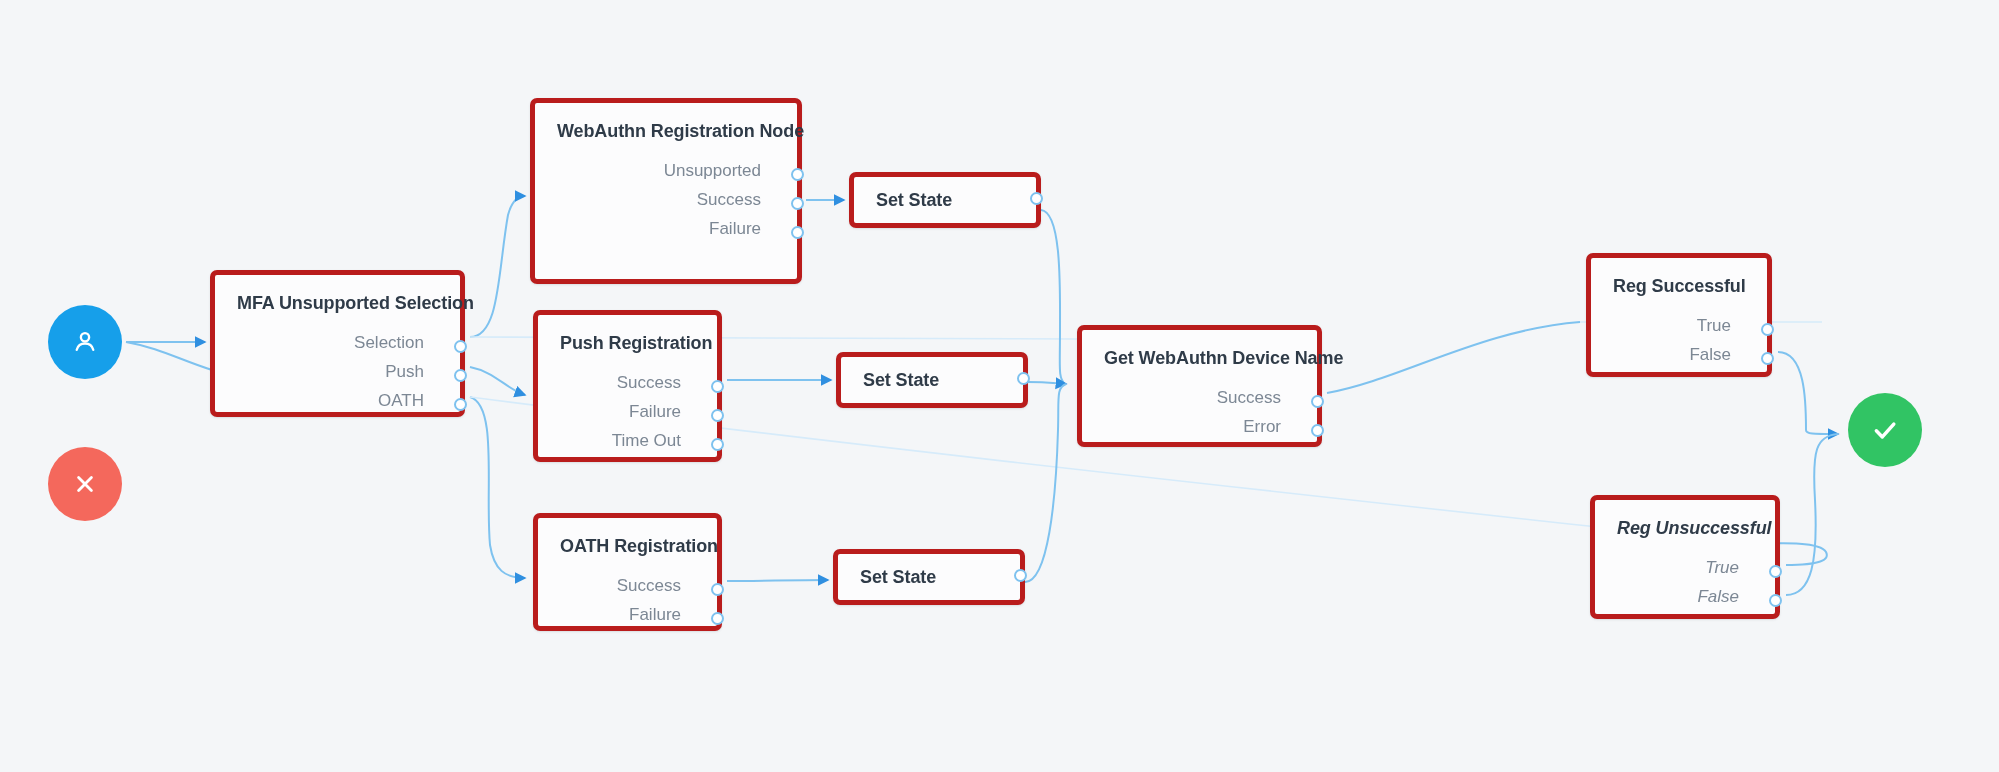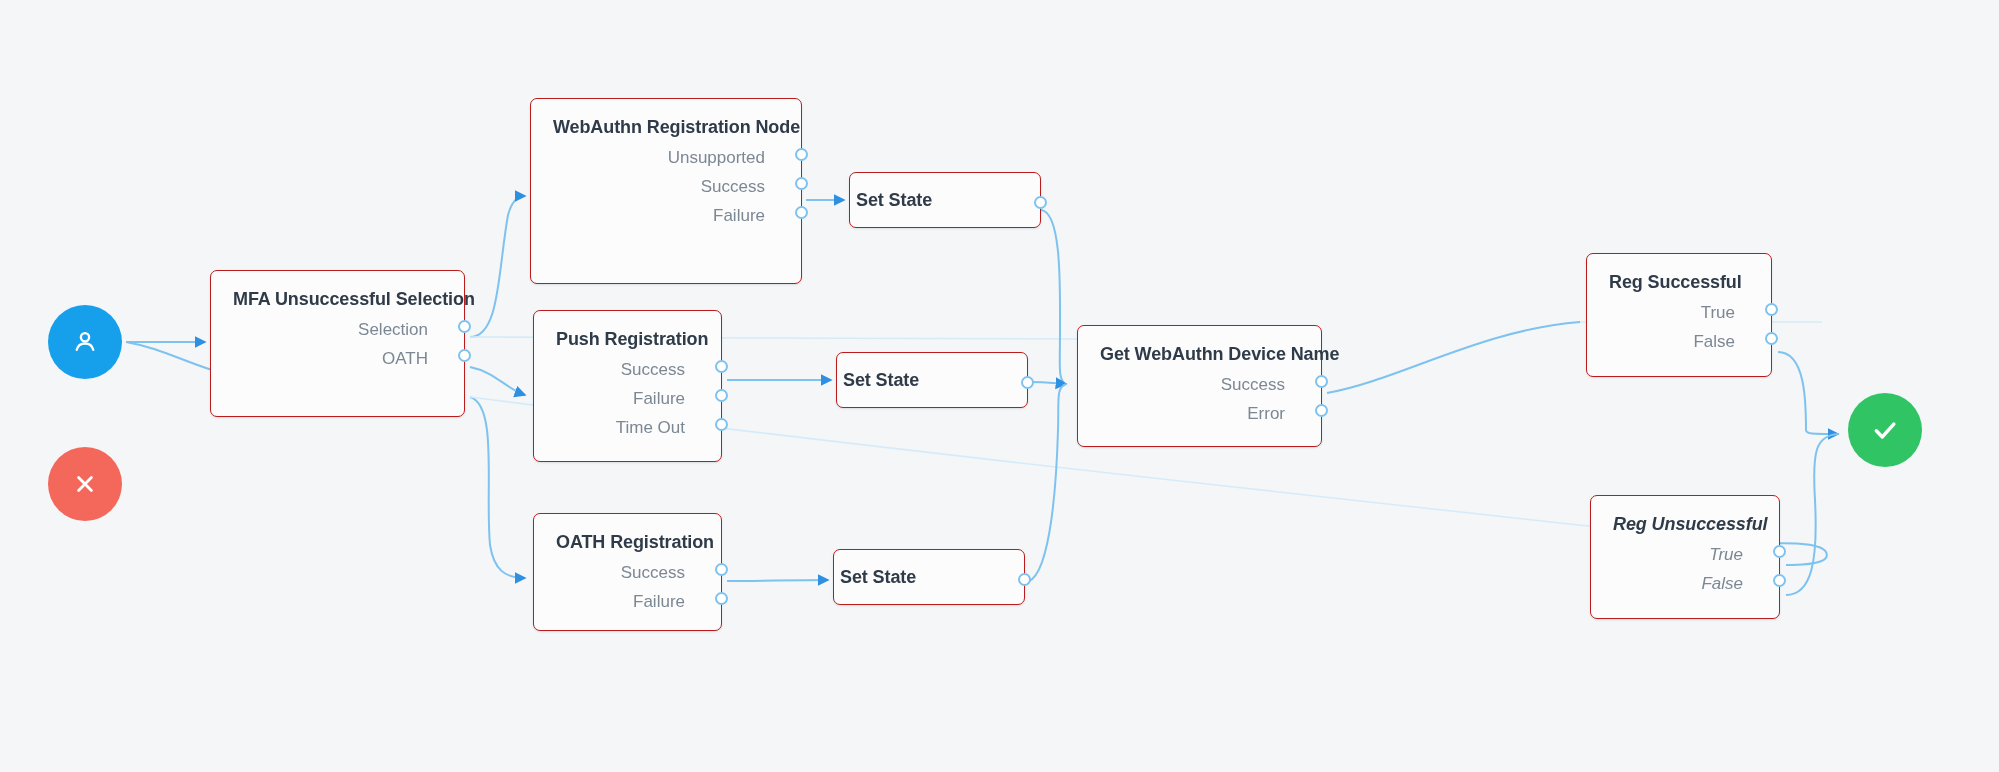--- a/index.html
+++ b/index.html
@@ -8,58 +8,58 @@
     background:#f4f6f8;
     font-family:"Liberation Sans", sans-serif;
     overflow:hidden;
   }
   #canvas{position:relative;width:1999px;height:772px;}
   #edges{position:absolute;left:0;top:0;width:1999px;height:772px;pointer-events:none;}
 
   .node{
     position:absolute;
     background:#fcfcfd;
-    border:1px solid #b91c1c;
+    border:5px solid #b91c1c;
     border-radius:7px;
     box-shadow:0 1px 3px rgba(30,40,60,.07),0 1px 1px rgba(30,40,60,.04);
     box-sizing:border-box;
     z-index:5;
   }
   .node-title{
     font-size:18px;
     font-weight:bold;
     color:#2f3b48;
     letter-spacing:-.1px;
     padding:18px 22px 0 22px;
     white-space:nowrap;
   }
   .ports{margin-top:10px;padding-bottom:16px;}
   .port{
-    display:flex;align-items:flex-start;justify-content:flex-end;
+    display:flex;align-items:flex-end;justify-content:flex-end;
     height:29px;
     padding-right:22px;
     position:relative;
   }
   .port-label{
     font-size:17px;
     color:#7c8794;
     white-space:nowrap;
     padding-right:14px;
   }
   .port-dot{
     position:absolute;
     right:-7px;
     width:13px;height:13px;
     border-radius:50%;
     background:#ffffff;
     border:2px solid #7ec2ef;
     box-sizing:border-box;
   }
 
-  .node.compact .node-title{padding:22px 22px 22px 6px;}
+  .node.compact .node-title{padding:22px 22px 22px 22px;}
   .node.compact{display:flex;align-items:center;}
   .corner-dot{
     position:absolute;
     right:-7px;bottom:18px;
     width:13px;height:13px;border-radius:50%;
     background:#fff;border:2px solid #7ec2ef;
     box-sizing:border-box;
   }
 
   .endpoint{
@@ -115,24 +115,28 @@
             <span class="port-label">Success</span>
             <span class="port-dot"></span>
           </div>
           <div class="port">
             <span class="port-label">Failure</span>
             <span class="port-dot"></span>
           </div>
         </div>
       </div>
       <div class="node" style="left: 210px; top: 270px; width: 255px; height: 147px;">
-        <div class="node-title">MFA Unsuccessful Selection</div>
+        <div class="node-title">MFA Unsupported Selection</div>
         <div class="ports">
           <div class="port">
             <span class="port-label">Selection</span>
+            <span class="port-dot"></span>
+          </div>
+          <div class="port">
+            <span class="port-label">Push</span>
             <span class="port-dot"></span>
           </div>
           <div class="port">
             <span class="port-label">OATH</span>
             <span class="port-dot"></span>
           </div>
         </div>
       </div>
       <div class="node" style="left: 533px; top: 310px; width: 189px; height: 152px;">
         <div class="node-title">Push Registration</div>

